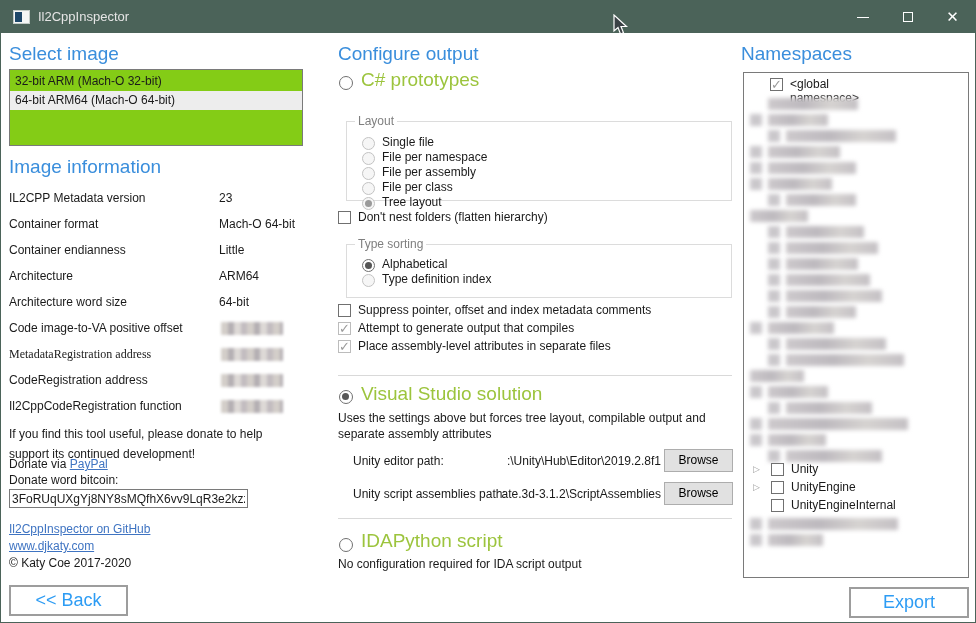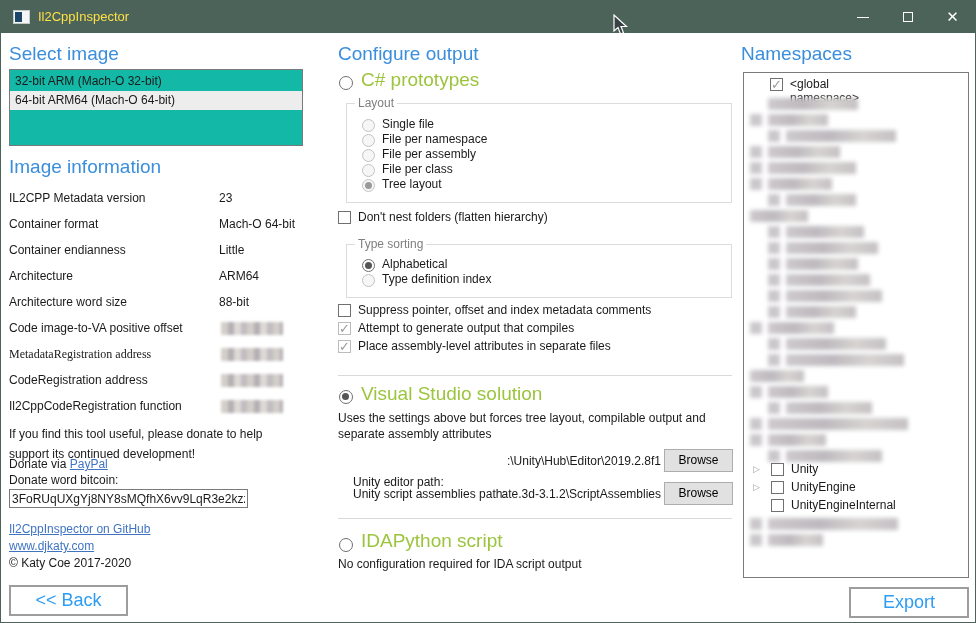--- a/index.html
+++ b/index.html
@@ -7,32 +7,32 @@
   body { font-family:"Liberation Sans", sans-serif; font-size:12px; color:#1a1a1a; }
   #win { position:relative; width:976px; height:623px; background:#fff; overflow:hidden;
          border:1px solid #4b6359; }
   .abs { position:absolute; }
 
   
   .titlebar { position:absolute; left:0; top:0; width:100%; height:32px; background:#4b6359; }
   .app-icon { position:absolute; left:12px; top:9px; width:17px; height:14px; background:#f4f6f5;
               border:1px solid #c2cbc7; }
   .app-icon i { position:absolute; left:1px; top:1px; width:7px; height:10px; background:#1c4668; display:block; }
-  .app-title { position:absolute; left:37px; top:8px; color:#fde047; font-size:13px; }
+  .app-title { position:absolute; left:37px; top:8px; color:#e5e5e5; font-size:13px; }
   .win-btn { position:absolute; top:0; width:45px; height:32px; color:#fff; text-align:center; }
   .min-glyph { position:absolute; left:17px; top:16px; width:12px; height:1px; background:#fff; }
   .max-glyph { position:absolute; left:18px; top:11px; width:10px; height:10px; border:1px solid #fff; }
   .close-glyph { font-size:15px; line-height:32px; font-family:"DejaVu Sans", sans-serif; }
 
   
   .h-blue  { color:#3a8edc; font-size:19px; }
   .h-green { color:#9cc43d; font-size:19px; }
 
   
-  .listbox { left:8px; top:68px; width:294px; height:77px; border:1px solid #7a7a7a; background:#14b8a6; padding-top:2px; }
+  .listbox { left:8px; top:68px; width:294px; height:77px; border:1px solid #7a7a7a; background:#84cc16; padding-top:2px; }
   .listitem { height:19px; line-height:19px; padding-left:5px; }
   .listitem.sel { background:#ededed; }
   .info-row { left:8px; width:294px; height:16px; }
   .il { position:absolute; left:0; }
   .iv { position:absolute; left:210px; }
   .redact { position:absolute; left:212px; top:1px; width:62px; height:13px; border-radius:1px;
             background:repeating-linear-gradient(90deg,#d3cec9 0 7px,#b4afb3 7px 13px,#ddd9d6 13px 20px,#c2bcc0 20px 26px);
             filter:blur(1.6px); }
   a.lnk { color:#3f74c2; text-decoration:underline; cursor:pointer; }
   .btc-input { left:8px; top:488px; width:239px; height:19px; border:1px solid #7a7a7a; background:#fff;
@@ -108,21 +108,21 @@
   <div class="abs info-row" style="top:242px;">
     <span class="il">Container endianness</span>
     <span class="iv">Little</span>
   </div>
   <div class="abs info-row" style="top:268px;">
     <span class="il">Architecture</span>
     <span class="iv">ARM64</span>
   </div>
   <div class="abs info-row" style="top:294px;">
     <span class="il">Architecture word size</span>
-    <span class="iv">88-bit</span>
+    <span class="iv">64-bit</span>
   </div>
   <div class="abs info-row" style="top:320px;">
     <span class="il">Code image-to-VA positive offset</span>
     <span class="redact"></span>
   </div>
   <div class="abs info-row" style="top:346px;font-family:Liberation Serif, serif;">
     <span class="il">MetadataRegistration address</span>
     <span class="redact"></span>
   </div>
   <div class="abs info-row" style="top:372px;">
@@ -145,21 +145,21 @@
   <div class="abs" style="left:8px; top:538px;"><a class="lnk">www.djkaty.com</a></div>
   <div class="abs" style="left:8px; top:555px;">© Katy Coe 2017-2020</div>
 
   <button class="abs big-btn" style="left:8px; top:584px; width:119px; height:31px;">&lt;&lt; Back</button>
 
   <div class="abs h-blue" style="left:337px; top:42px;">Configure output</div>
 
   <span class="rb big abs" style="left:338px; top:75px;"></span>
   <div class="abs h-green" style="left:360px; top:68px;">C# prototypes</div>
 
-  <div class="grp" style="left:345px; top:102px; width:386px; height:100px;">
+  <div class="grp" style="left:345px; top:120px; width:386px; height:80px;">
     <span class="grp-label">Layout</span>
     <span class="rb dis" style="left:15px; top:15px;"></span>
     <span class="opt-label" style="left:35px; top:13px;">Single file</span>
     <span class="rb dis" style="left:15px; top:30px;"></span>
     <span class="opt-label" style="left:35px; top:28px;">File per namespace</span>
     <span class="rb dis" style="left:15px; top:45px;"></span>
     <span class="opt-label" style="left:35px; top:43px;">File per assembly</span>
     <span class="rb dis" style="left:15px; top:60px;"></span>
     <span class="opt-label" style="left:35px; top:58px;">File per class</span>
     <span class="rb on dis" style="left:15px; top:75px;"></span>
@@ -183,21 +183,21 @@
   <span class="abs" style="left:357px; top:320px;">Attempt to generate output that compiles</span>
   <span class="cb dis checked abs" style="left:337px; top:339px;"></span>
   <span class="abs" style="left:357px; top:338px;">Place assembly-level attributes in separate files</span>
 
   <div class="sep" style="left:337px; top:374px; width:394px;"></div>
 
   <span class="rb big on abs" style="left:338px; top:389px;"></span>
   <div class="abs" style="left:337px; top:409px; width:384px; line-height:16px;">Uses the settings above but forces tree layout, compilable output and separate assembly attributes</div>
   <div class="abs h-green" style="left:360px; top:382px;">Visual Studio solution</div>
 
-  <span class="abs" style="left:352px; top:474px;">Unity editor path:</span>
+  <span class="abs" style="left:352px; top:453px;">Unity editor path:</span>
   <span class="pathval" style="left:468px; top:453px;">:\Unity\Hub\Editor\2019.2.8f1</span>
   <button class="browse" style="left:663px; top:448px;">Browse</button>
 
   <span class="abs" style="left:352px; top:486px;">Unity script assemblies path:</span>
   <span class="pathval" style="left:468px; top:486px;">ate.3d-3.1.2\ScriptAssemblies</span>
   <button class="browse" style="left:663px; top:481px;">Browse</button>
 
   <div class="sep" style="left:337px; top:517px; width:394px;"></div>
 
   <span class="rb big abs" style="left:338px; top:537px;"></span>

